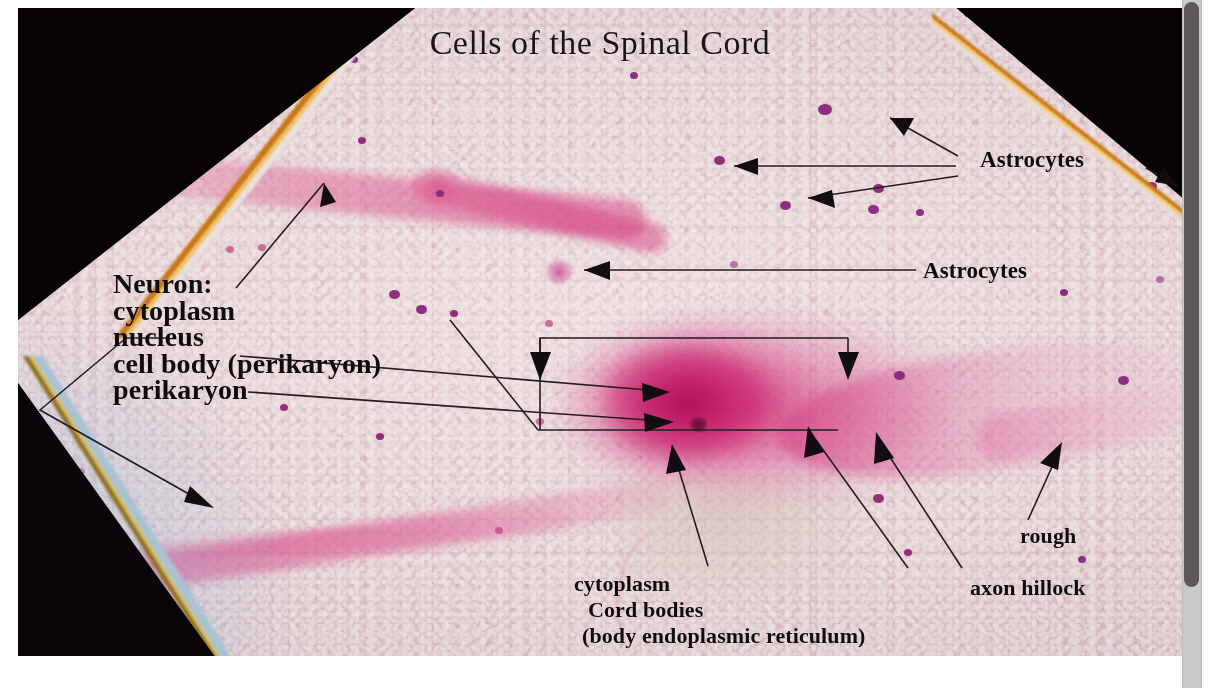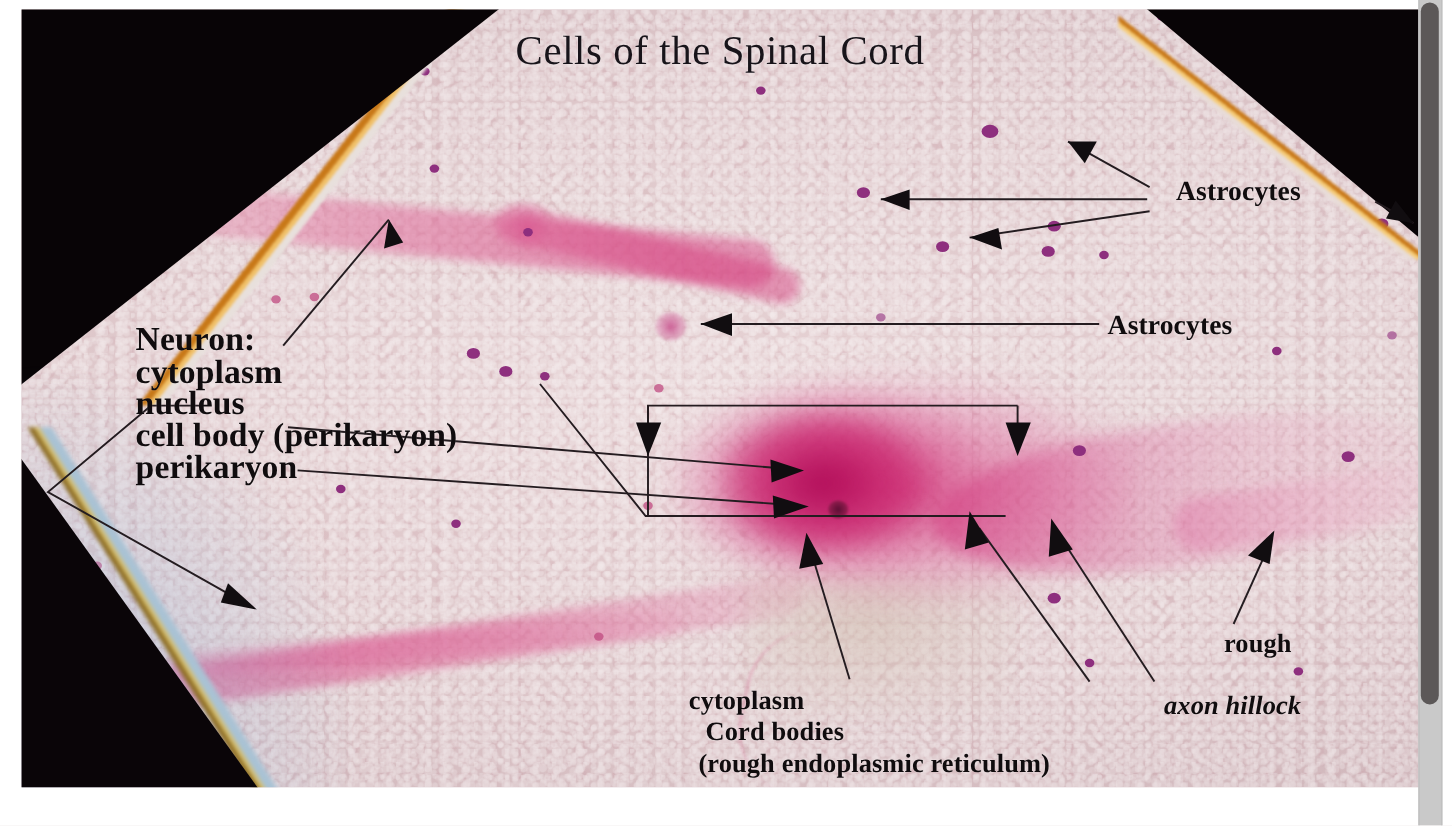--- a/index.html
+++ b/index.html
@@ -206,21 +206,21 @@
     left:0;right:0;top:16px;text-align:center;
     font-size:34px;font-weight:normal;color:#18141a;
     letter-spacing:.5px;
     text-shadow:0 0 1px rgba(255,255,255,.5);
   }
   #lbl-astrocytes{left:962px;top:139px;font-size:23px;}
   #lbl-microglia {left:905px;top:250px;font-size:23px;}
   #neuron-block  {left:95px;top:263px;font-size:28px;line-height:26.5px;}
   #neuron-block div{display:block;}
   #lbl-axon      {left:1002px;top:515px;font-size:22px;}
-  #lbl-axonhillock{left:952px;top:567px;font-size:22px;font-style:italic;}
+  #lbl-axonhillock{left:952px;top:567px;font-size:22px;}
   #bottom-block  {left:556px;top:563px;font-size:22px;line-height:26px;}
   #bottom-block div{display:block;}
   #bottom-block .indent1{padding-left:14px;}
   #bottom-block .indent2{padding-left:8px;}
 
   
   #leaders{position:absolute;left:0;top:0;width:1164px;height:648px;pointer-events:none;}
   #leaders line, #leaders polyline, #leaders path{
     stroke:#241c20;stroke-width:1.6;fill:none;
   }
@@ -396,21 +396,21 @@
       <div>perikaryon</div>
     </div>
 
     <div class="lbl" id="lbl-axon">rough</div>
 
     <div class="lbl" id="lbl-axonhillock">axon hillock</div>
 
     <div class="lbl" id="bottom-block">
       <div>cytoplasm</div>
       <div class="indent1">Cord bodies</div>
-      <div class="indent2">(rough endoplasmic reticulum)</div>
+      <div class="indent2">(body endoplasmic reticulum)</div>
     </div>
 
   </div>
 
   <div id="scrollbar-track">
   </div>
   <div id="scrollbar-thumb"></div>
 
 </div>
 

